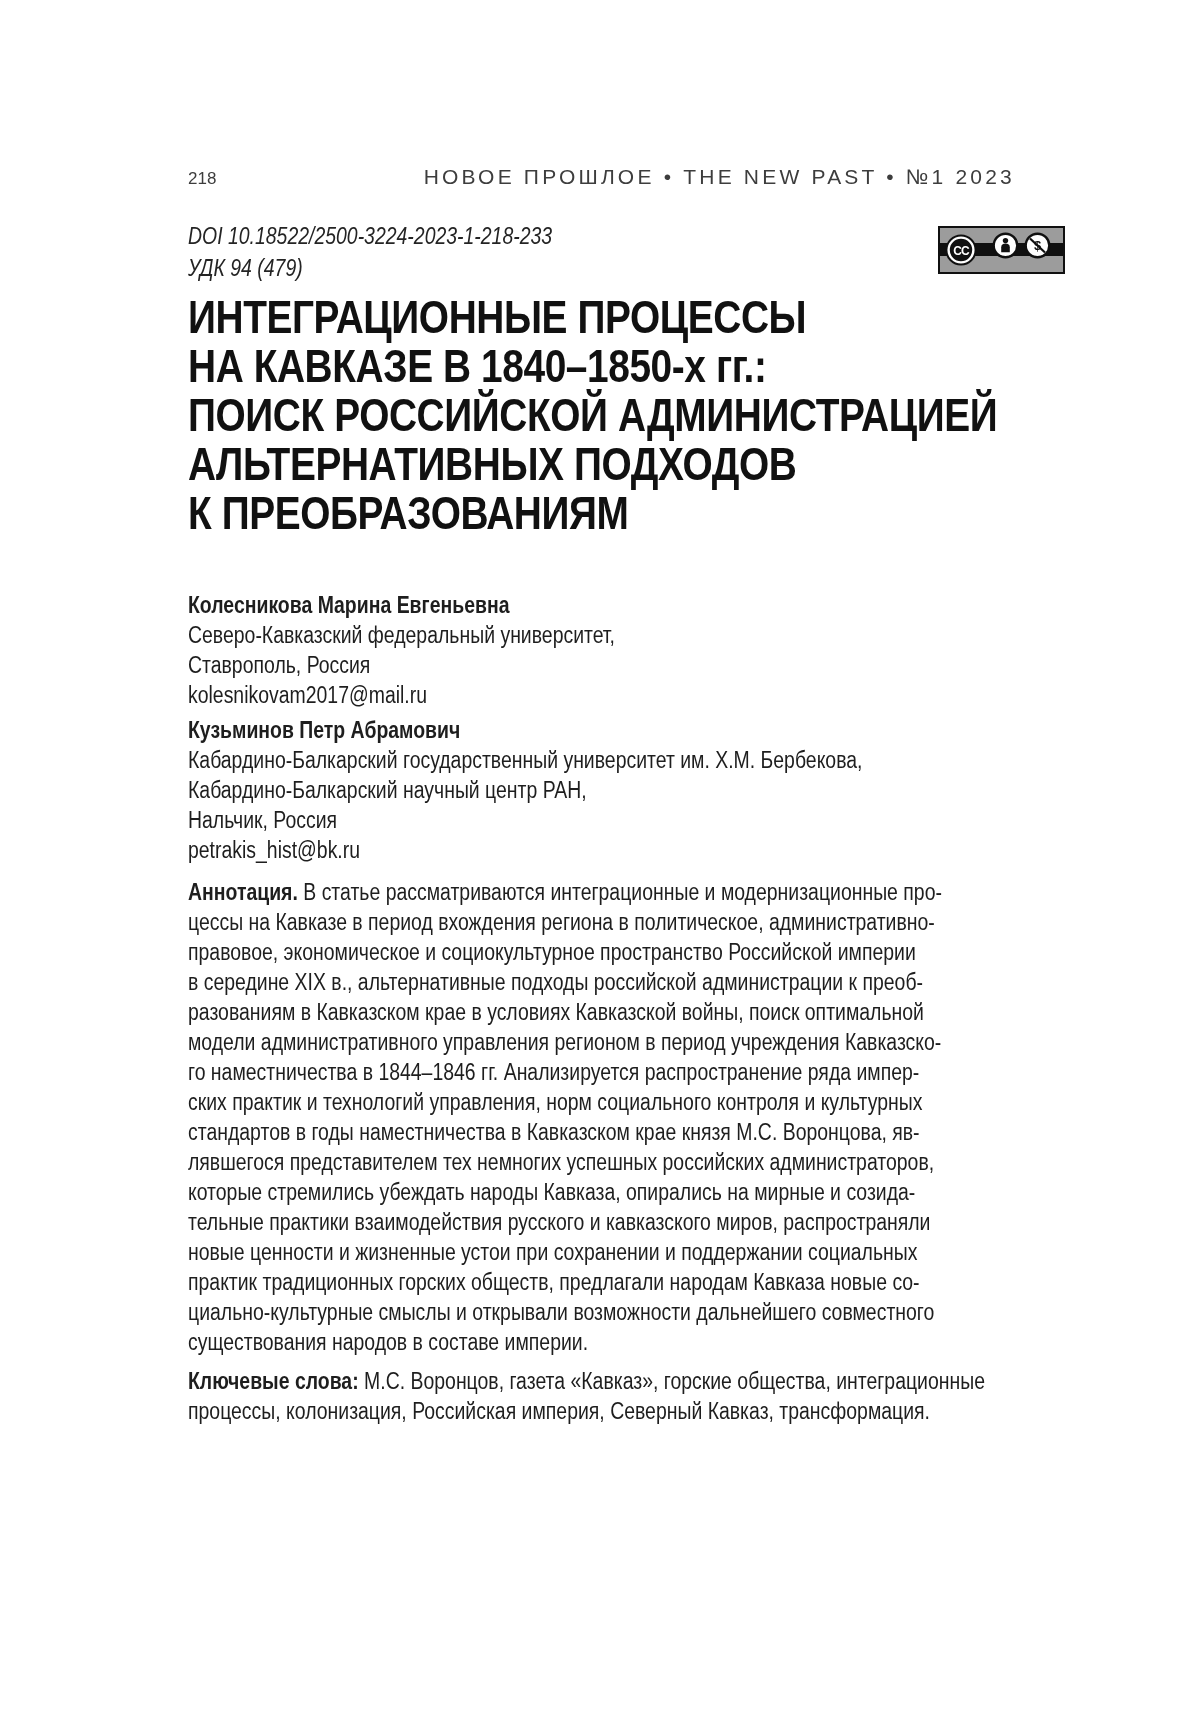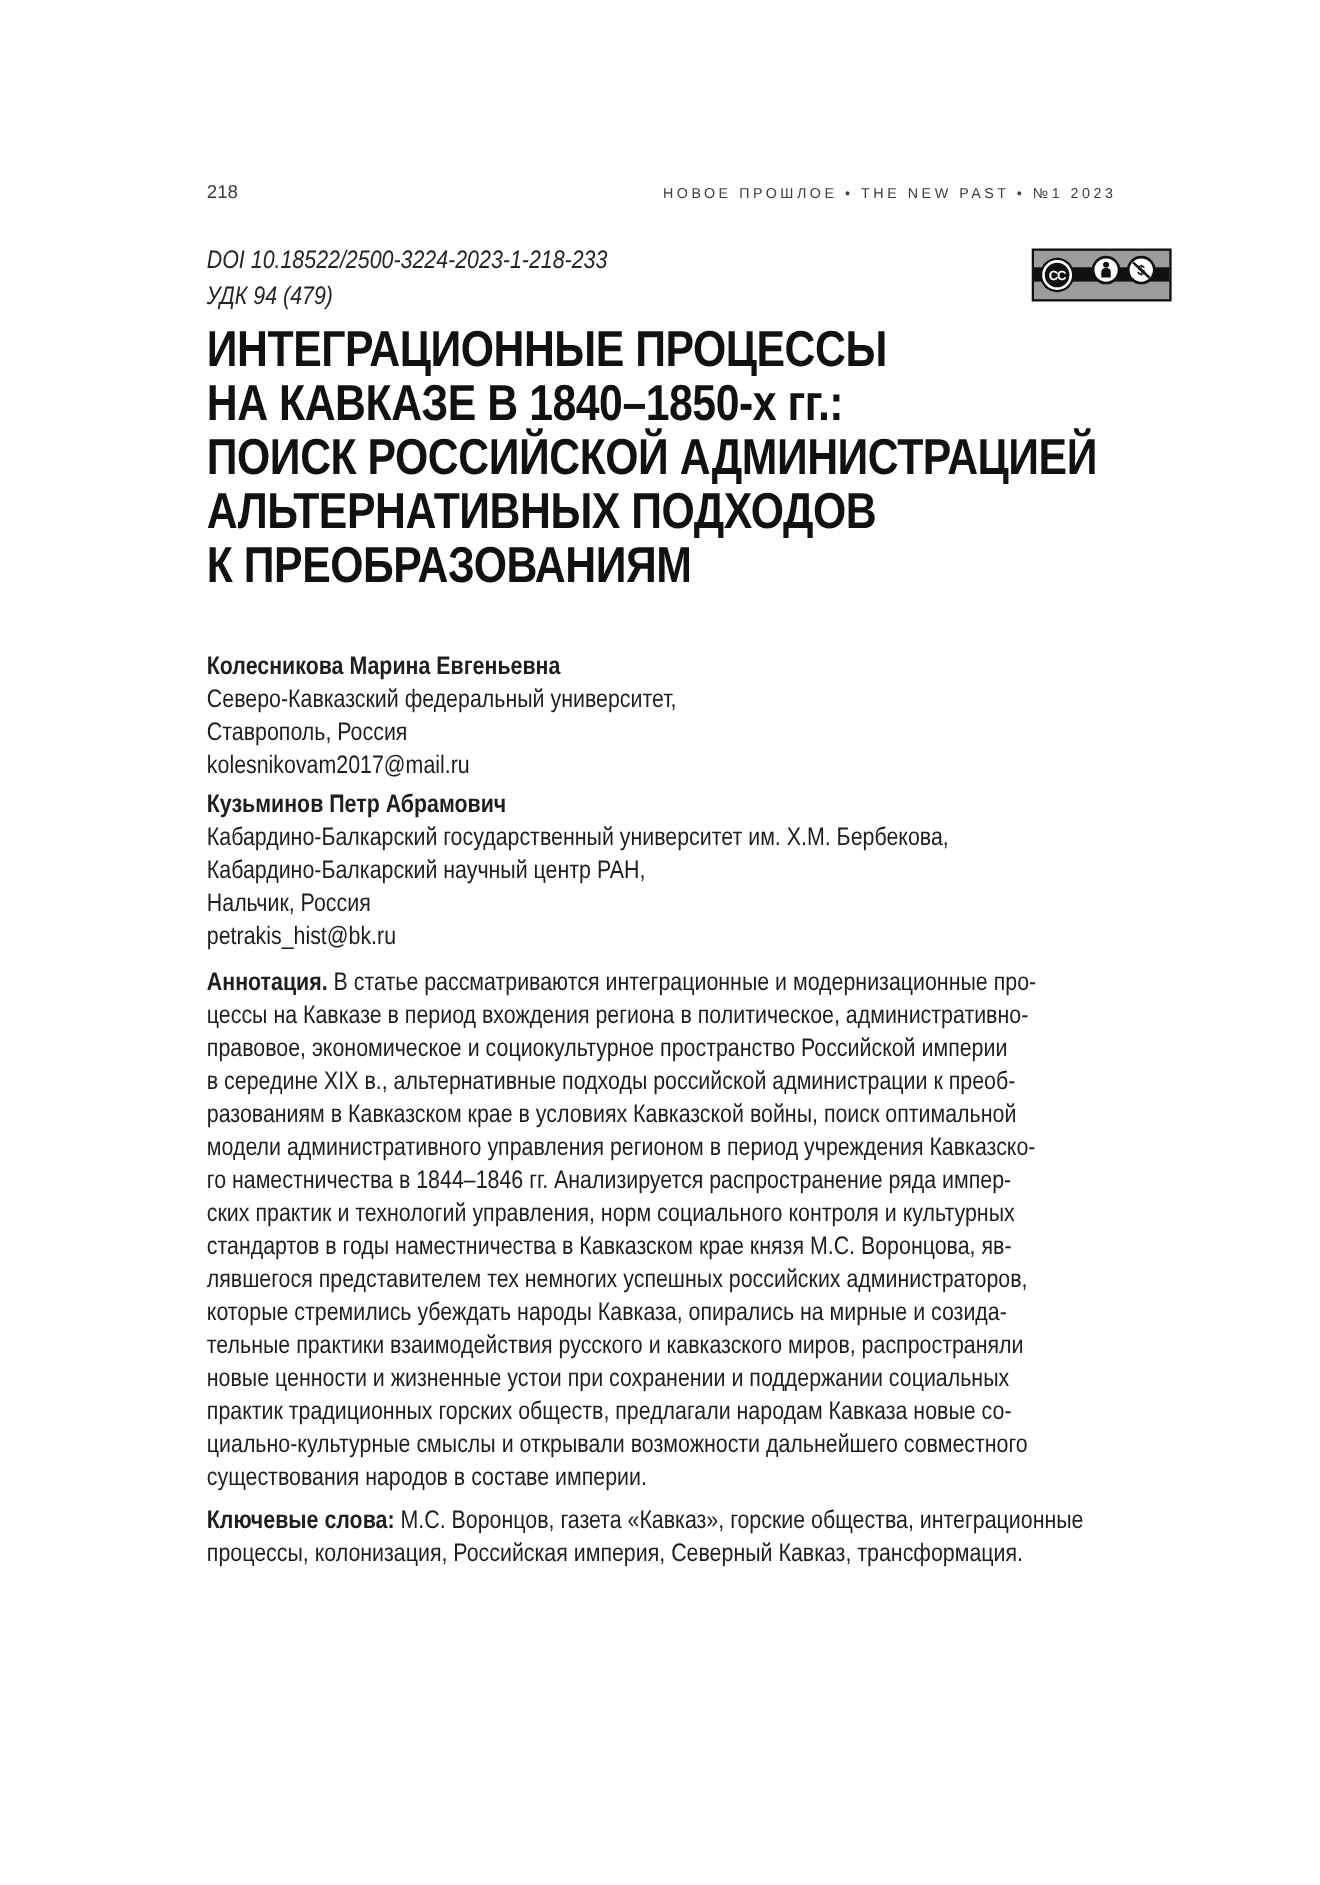--- a/index.html
+++ b/index.html
@@ -4,21 +4,21 @@
 <style>
   * { margin:0; padding:0; box-sizing:border-box; }
   html,body { width:1200px; height:1714px; background:#ffffff;
     font-family:"Liberation Sans", sans-serif; color:#1e1e1e; }
   .page { position:relative; width:1200px; height:1714px; overflow:hidden; background:#fff;padding-left:44px; }
 
   
   .page-header { position:absolute; left:188px; top:165px; width:824px;
     display:flex; justify-content:space-between; align-items:baseline;
     font-size:17px; color:#3d3d3d; }
-  .page-header .journal { letter-spacing:3.2px; margin-right:-3px; font-size:13px; }
+  .page-header .journal { letter-spacing:3.2px; margin-right:-3px; font-size:21px; }
 
   
   .cc-badge { position:absolute; left:938px; top:226px; width:127px; height:48px;
     background:#9c9c9c; border:2px solid #101010; }
   .cc-strip { position:absolute; left:0; right:0; bottom:16px; height:13px; background:#101010; }
   .cc-strip span { position:absolute; top:1px; color:#fff; font-size:9px; font-weight:bold;
     letter-spacing:.5px; }
   .cc-by-label { left:57px; }
   .cc-nc-label { left:88px; }
   .cc-circle { position:absolute; left:4px; top:50%; transform:translateY(-50%); width:34px; height:34px; }

